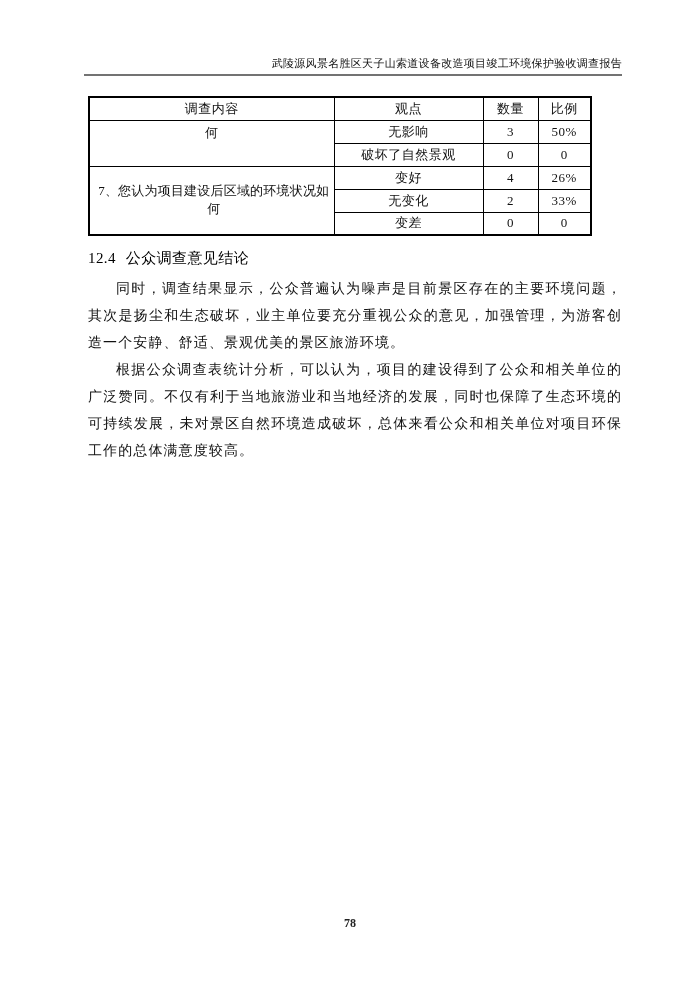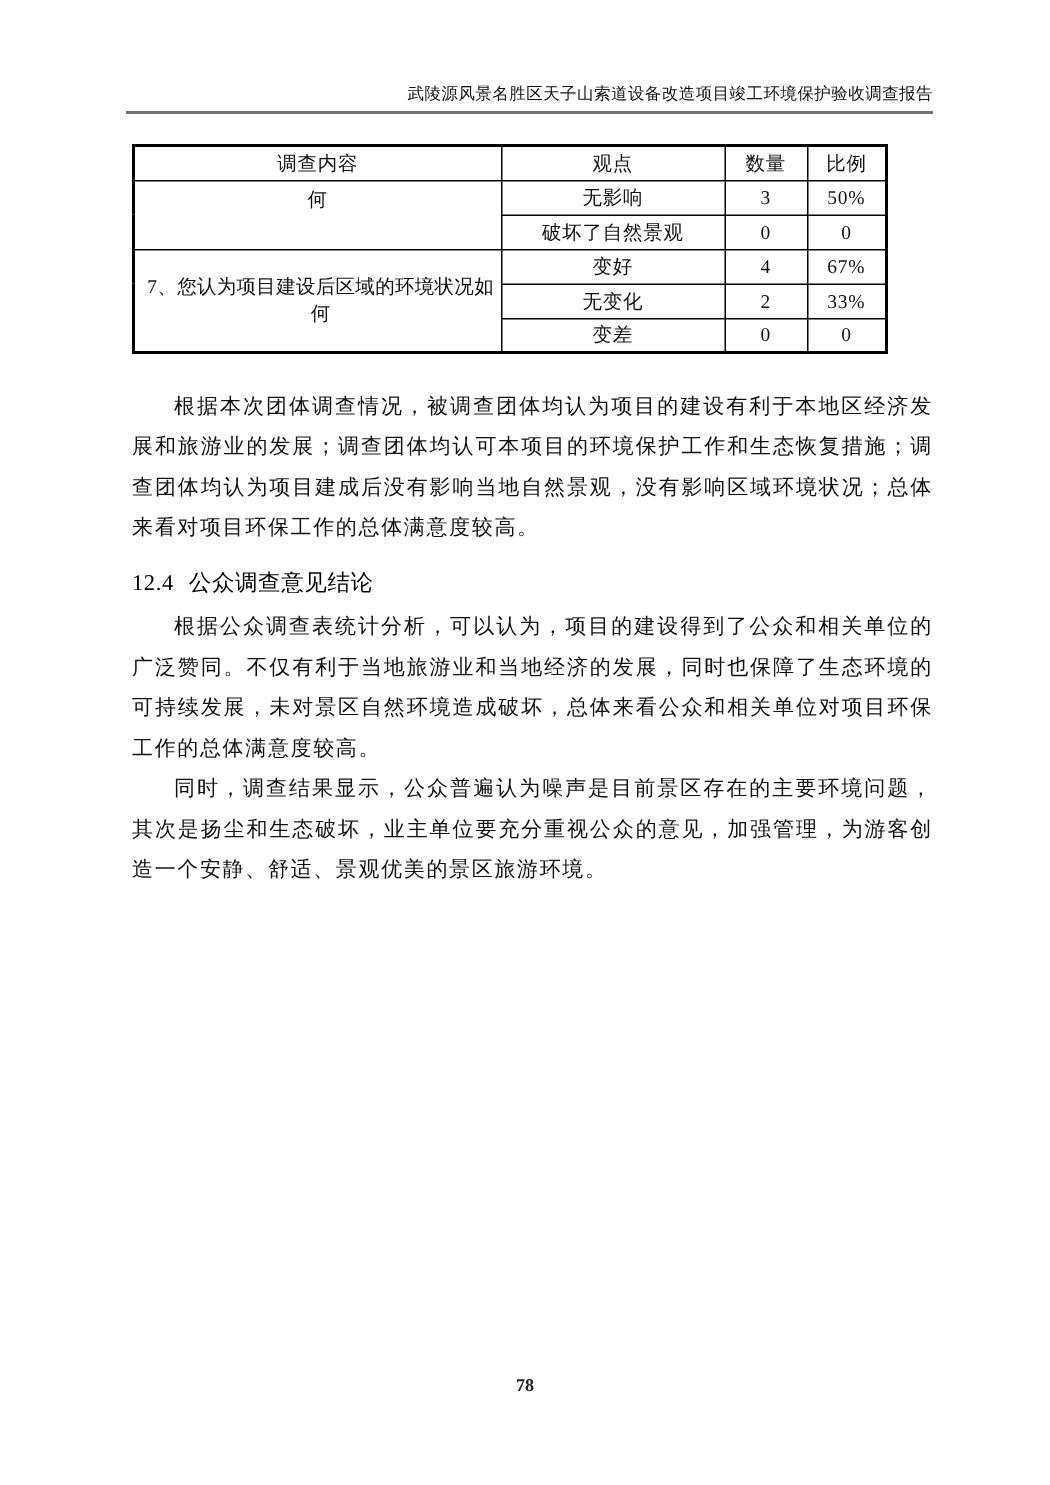--- a/index.html
+++ b/index.html
@@ -133,42 +133,41 @@
         </tr>
         <tr>
           <td>破坏了自然景观</td>
           <td>0</td>
           <td>0</td>
         </tr>
         <tr>
           <td rowspan="3" class="q-mid">7、您认为项目建设后区域的环境状况如何</td>
           <td>变好</td>
           <td>4</td>
-          <td>67%</td>
+          <td>26%</td>
         </tr>
         <tr>
           <td>无变化</td>
           <td>2</td>
           <td>33%</td>
         </tr>
         <tr>
           <td>变差</td>
           <td>0</td>
           <td>0</td>
         </tr>
       </tbody>
     </table>
 
-    <p class="para first">根据本次团体调查情况，被调查团体均认为项目的建设有利于本地区经济发展和旅游业的发展；调查团体均认可本项目的环境保护工作和生态恢复措施；调查团体均认为项目建成后没有影响当地自然景观，没有影响区域环境状况；总体来看对项目环保工作的总体满意度较高。</p>
 
     <h2 class="section-heading"><span class="sec-num">12.4</span><span>公众调查意见结论</span></h2>
 
+    <p class="para">同时，调查结果显示，公众普遍认为噪声是目前景区存在的主要环境问题，其次是扬尘和生态破坏，业主单位要充分重视公众的意见，加强管理，为游客创造一个安静、舒适、景观优美的景区旅游环境。</p>
+
     <p class="para">根据公众调查表统计分析，可以认为，项目的建设得到了公众和相关单位的广泛赞同。不仅有利于当地旅游业和当地经济的发展，同时也保障了生态环境的可持续发展，未对景区自然环境造成破坏，总体来看公众和相关单位对项目环保工作的总体满意度较高。</p>
-
-    <p class="para">同时，调查结果显示，公众普遍认为噪声是目前景区存在的主要环境问题，其次是扬尘和生态破坏，业主单位要充分重视公众的意见，加强管理，为游客创造一个安静、舒适、景观优美的景区旅游环境。</p>
 
   </div>
 
   <div class="footer">
     <span>78</span>
   </div>
 
 </div>
 
 </body></html>

